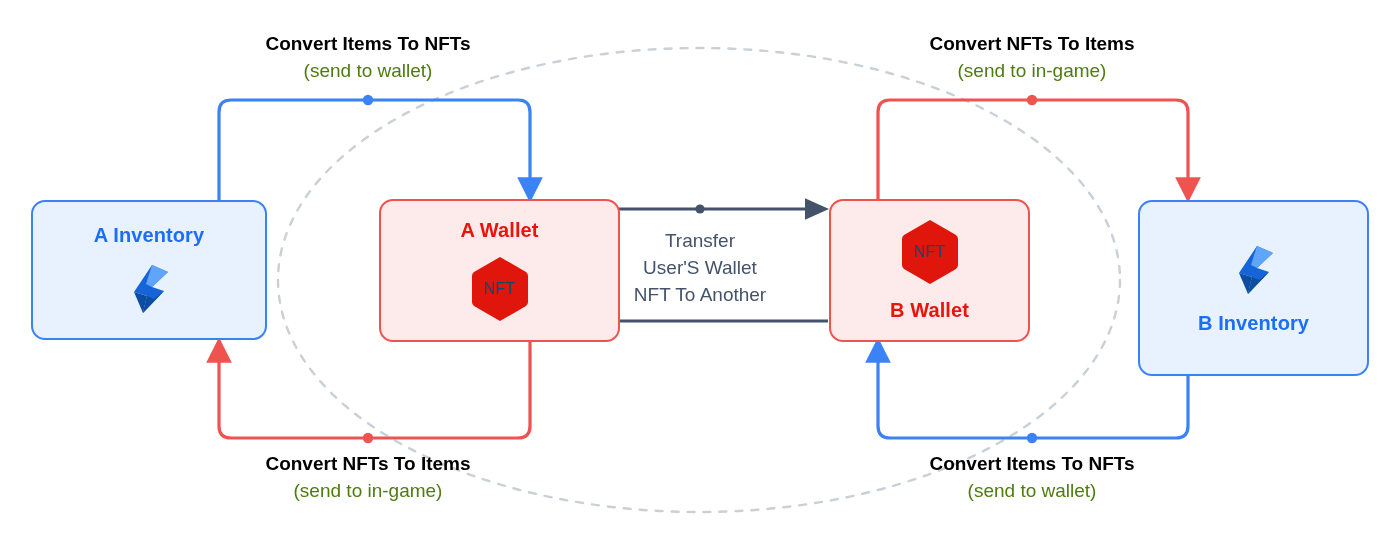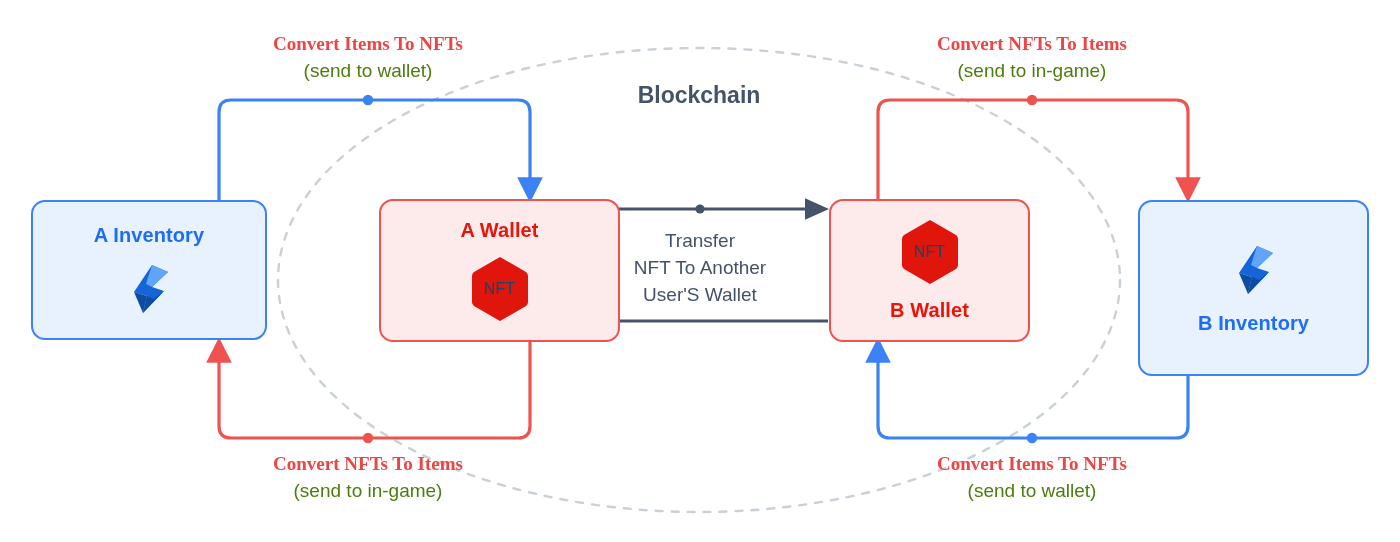--- a/index.html
+++ b/index.html
@@ -26,21 +26,21 @@
   .hex-text{position:absolute;left:0;top:0;width:58px;height:66px;
             display:flex;align-items:center;justify-content:center;
             color:#0c4a6e;font-weight:normal;font-size:16px;letter-spacing:.2px;}
 
   
   .bolt{width:56px;height:56px;flex:0 0 auto;}
   .bolt svg{display:block;width:56px;height:56px;}
 
   
   .cap{position:absolute;text-align:center;line-height:1.28;}
-  .cap .t1{font-weight:bold;font-size:19px;color:#ef4444;white-space:nowrap;font-family:Liberation Serif, serif;}
+  .cap .t1{font-weight:bold;font-size:19px;color:#000000;white-space:nowrap;}
   .cap .t2{font-size:19px;color:#4d7c0f;white-space:nowrap;margin-top:3px;}
 
   .center-label{position:absolute;text-align:center;font-weight:bold;
                 font-size:23px;color:#44536a;white-space:nowrap;}
   .transfer{position:absolute;text-align:center;font-weight:normal;
             font-size:19px;color:#44536a;line-height:1.42;}
 </style>
 </head>
 <body>
 
@@ -147,21 +147,20 @@
   <div class="cap" style="left:218px;top:452px;width:300px;">
     <div class="t1">Convert NFTs To Items</div>
     <div class="t2">(send to in-game)</div>
   </div>
 
   <div class="cap" style="left:882px;top:452px;width:300px;">
     <div class="t1">Convert Items To NFTs</div>
     <div class="t2">(send to wallet)</div>
   </div>
 
-  <div class="center-label" style="left:549px;top:82px;width:300px;">Blockchain</div>
 
   <div class="transfer" style="left:580px;top:228px;width:240px;">
     <div>Transfer</div>
+    <div>User'S Wallet</div>
     <div>NFT To Another</div>
-    <div>User'S Wallet</div>
   </div>
 
 </div>
 
 </body></html>

